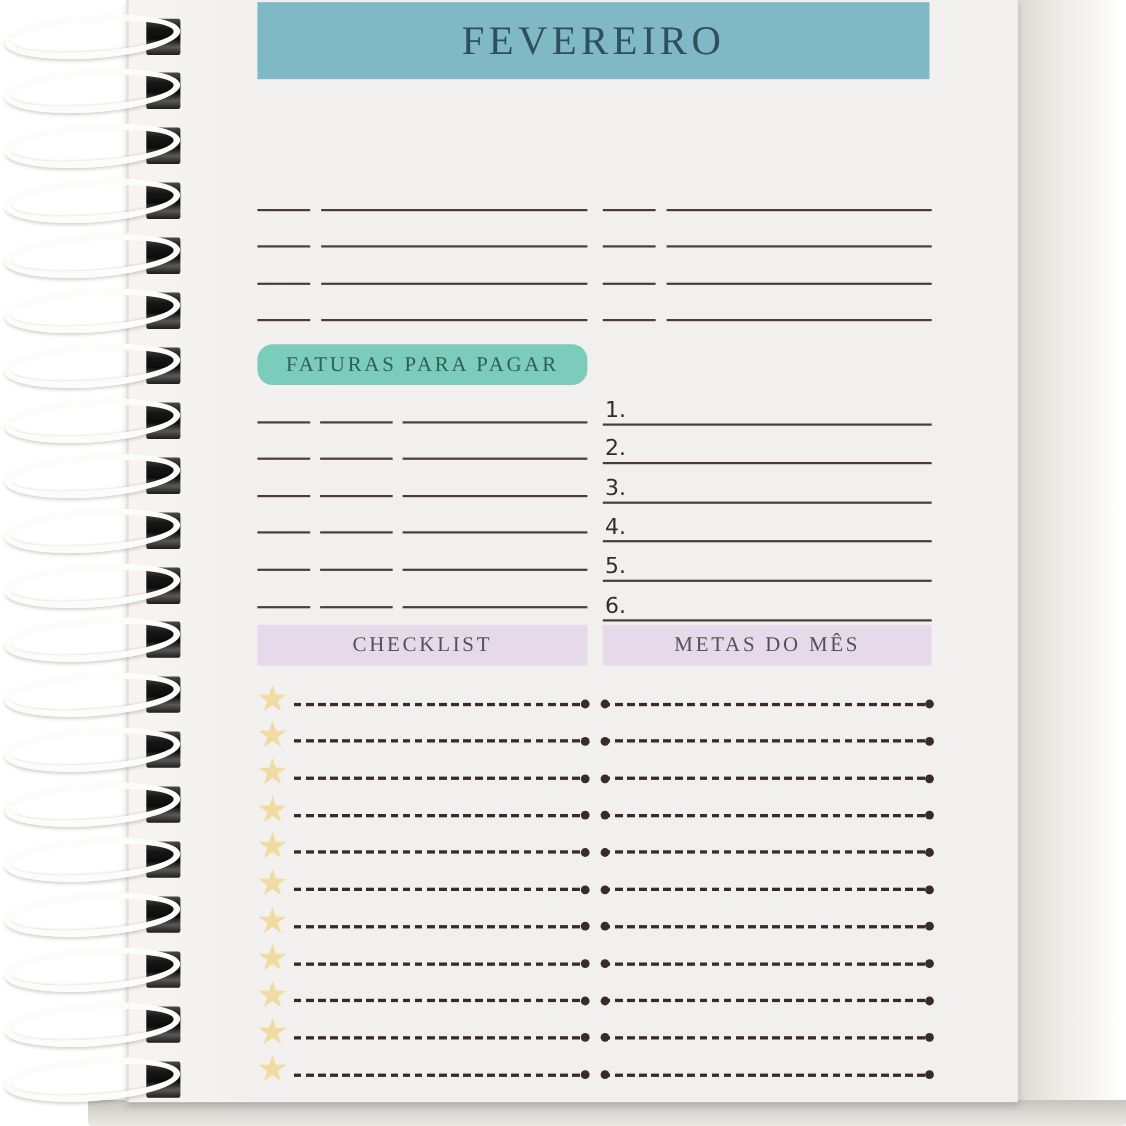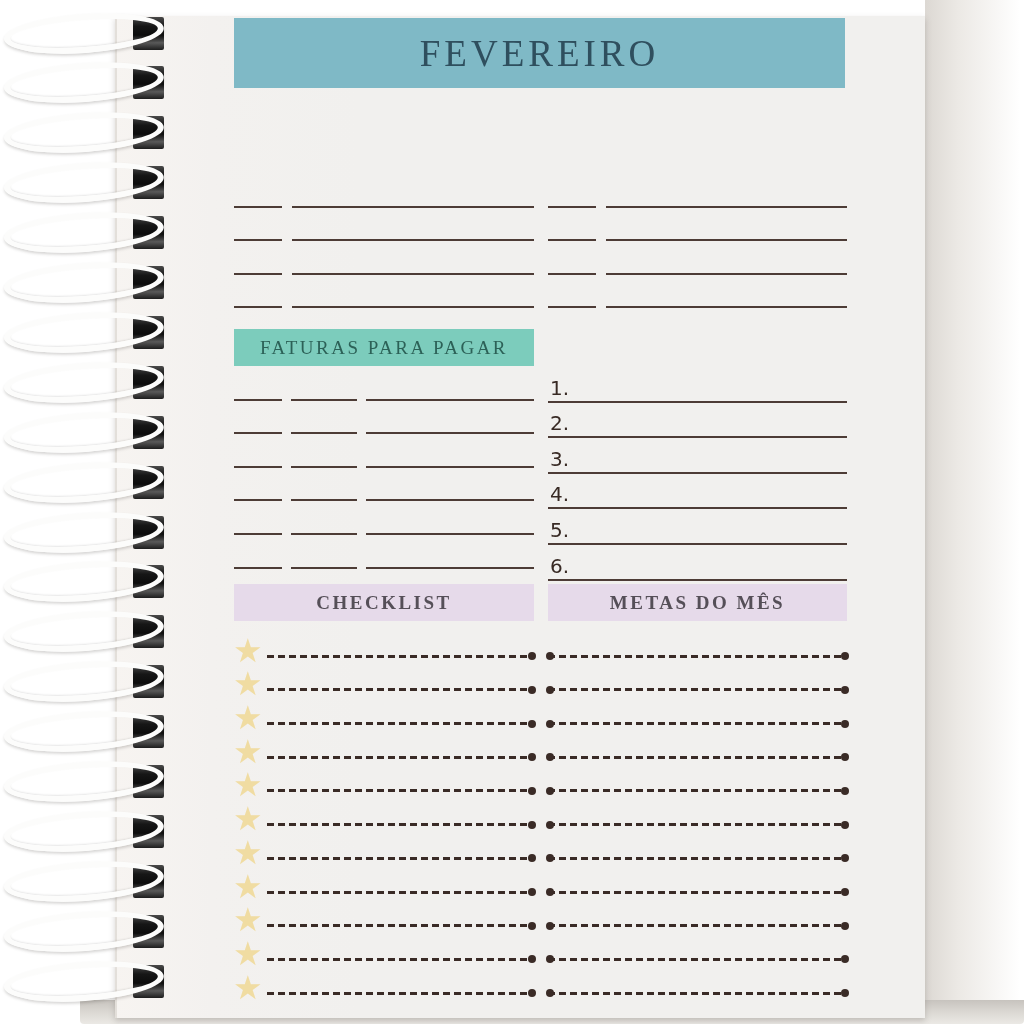--- a/index.html
+++ b/index.html
@@ -12,35 +12,35 @@
   html,body{margin:0;padding:0;background:#ffffff;}
   .scene{position:relative;width:1024px;height:1024px;background:#ffffff;overflow:hidden;
          font-family:"Liberation Serif","DejaVu Serif",serif;}
   
   .shadow-right{position:absolute;left:925px;top:0;width:95px;height:1004px;
       background:linear-gradient(90deg,#dcd8d3 0%,#ece9e5 35%,#ffffff 100%);}
   .shadow-bottom{position:absolute;left:80px;top:1000px;width:944px;height:24px;
       background:linear-gradient(180deg,#c7c3be 0%,#d9d6d1 45%,#ebe9e5 100%);
       border-radius:0 0 4px 4px;}
   
-  .page{position:absolute;left:115px;top:16px;width:810px;height:1002px;
+  .page{position:absolute;left:115px;top:0;width:810px;height:1002px;
       background:linear-gradient(90deg,#f7f4f1 0%,#f3f1ef 12%,var(--paper) 30%,var(--paper) 100%);
       box-shadow:0 3px 6px rgba(90,84,78,.25);}
   .page .seam{position:absolute;left:0;top:0;width:2px;height:100%;background:rgba(190,182,176,.35);}
   
   .bar{position:absolute;display:flex;align-items:center;justify-content:center;
        letter-spacing:2.5px;font-weight:bold;}
   .bar.title{left:119px;top:2px;width:611px;height:70px;background:var(--title-bar);
        color:var(--title-text);font-size:37px;letter-spacing:4px;font-weight:normal;}
   .bar.orange{left:119px;top:113px;width:611px;height:37px;background:var(--orange-bar);
        color:var(--orange-text);font-size:20px;font-weight:normal;}
   .bar.teal{top:313px;height:37px;background:var(--teal-bar);color:var(--teal-text);
+       font-size:19px;font-weight:normal;border-radius:14px;}
+  .bar.lavender{top:568px;height:37px;background:var(--lavender-bar);color:var(--lavender-text);
        font-size:19px;font-weight:normal;}
-  .bar.lavender{top:568px;height:37px;background:var(--lavender-bar);color:var(--lavender-text);
-       font-size:19px;font-weight:bold;}
   .bar.colL{left:119px;width:300px;} .bar.colR{left:433px;width:299px;}
   
   .dates{position:absolute;top:158px;height:135px;display:flex;flex-direction:column;}
   .dates.colL{left:119px;width:300px;} .dates.colR{left:433px;width:299px;}
   .line-row{display:flex;align-items:flex-end;height:33.6px;gap:10px;}
   .ln{border-bottom:2.5px solid var(--line);height:0;}
   .ln.short{width:48px;} .ln.med{width:66px;} .ln.grow{flex:1;}
   .bills{position:absolute;left:119px;top:351px;width:300px;display:flex;flex-direction:column;}
   .bills .line-row{gap:9px;height:33.6px;}
   .prios{position:absolute;left:433px;top:351px;width:299px;display:flex;flex-direction:column;}

